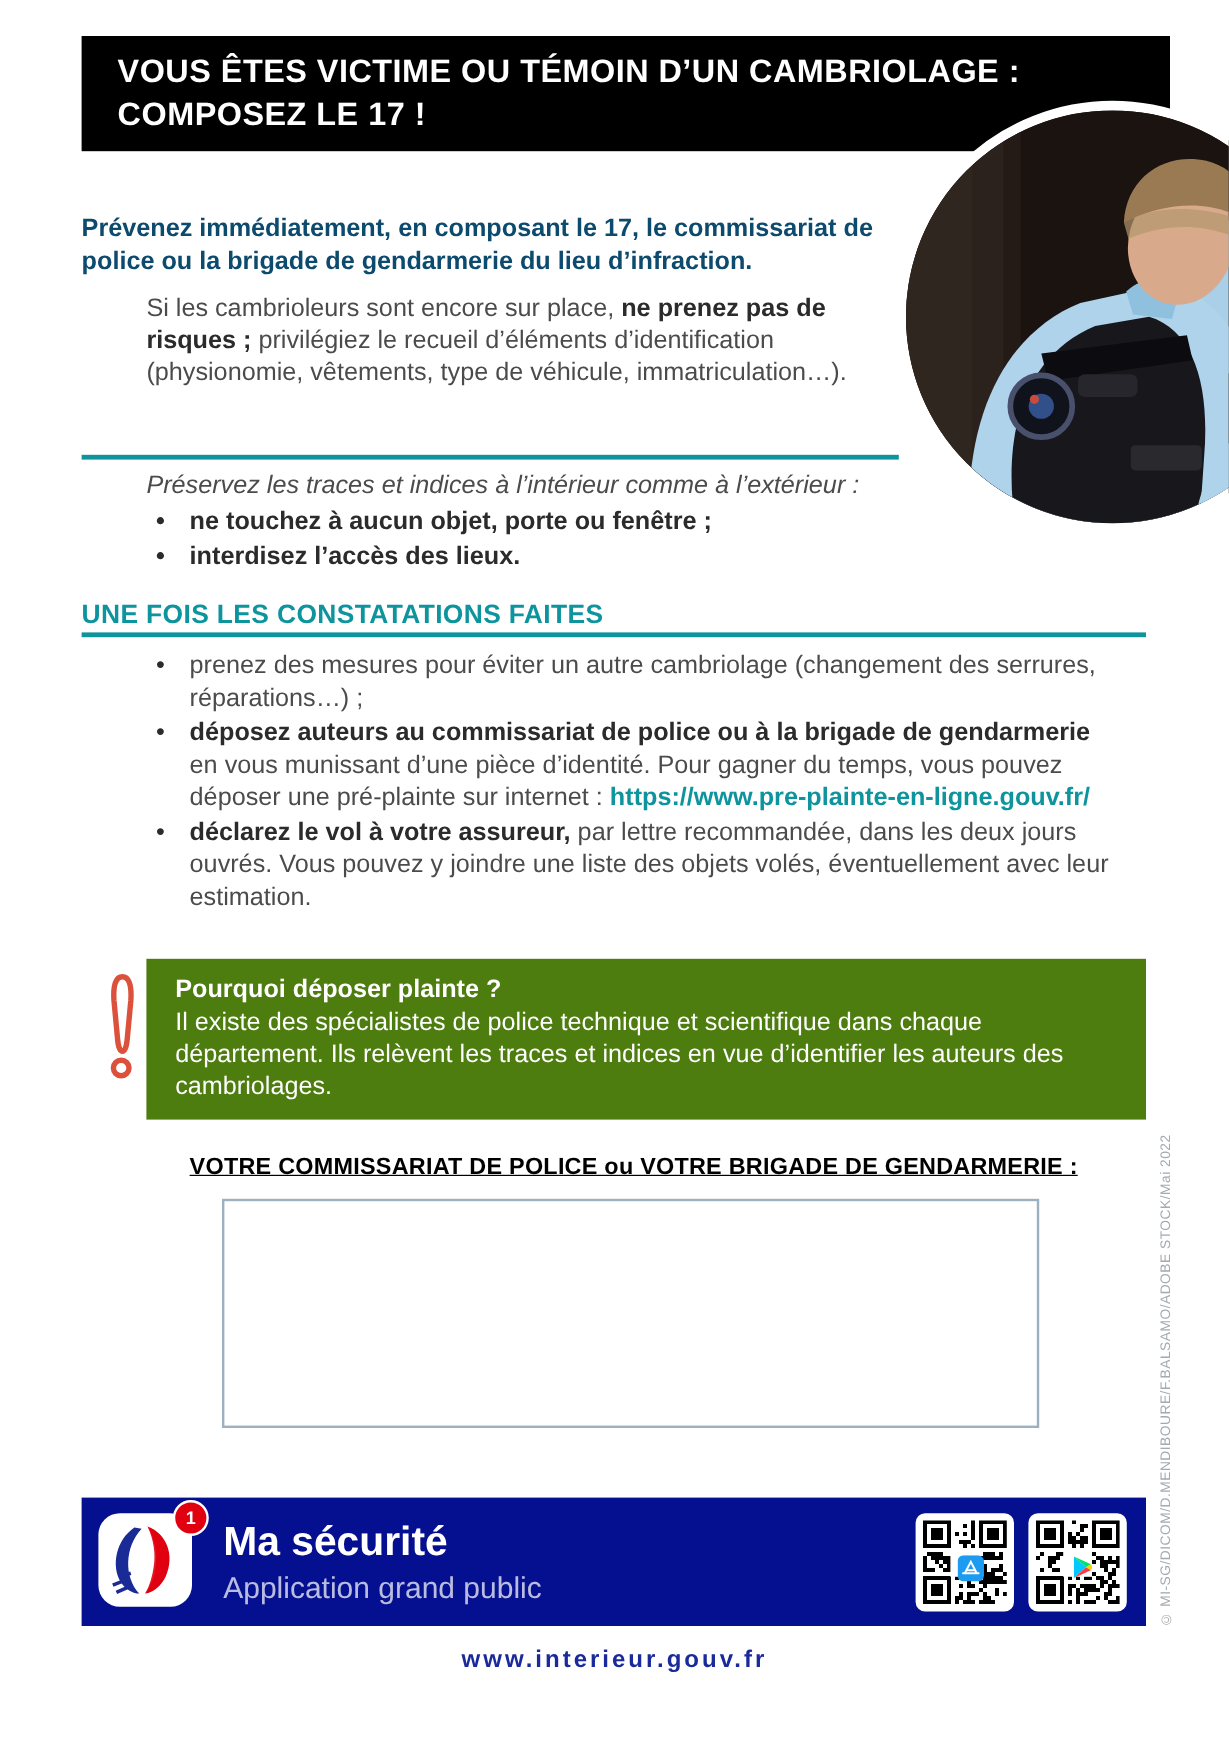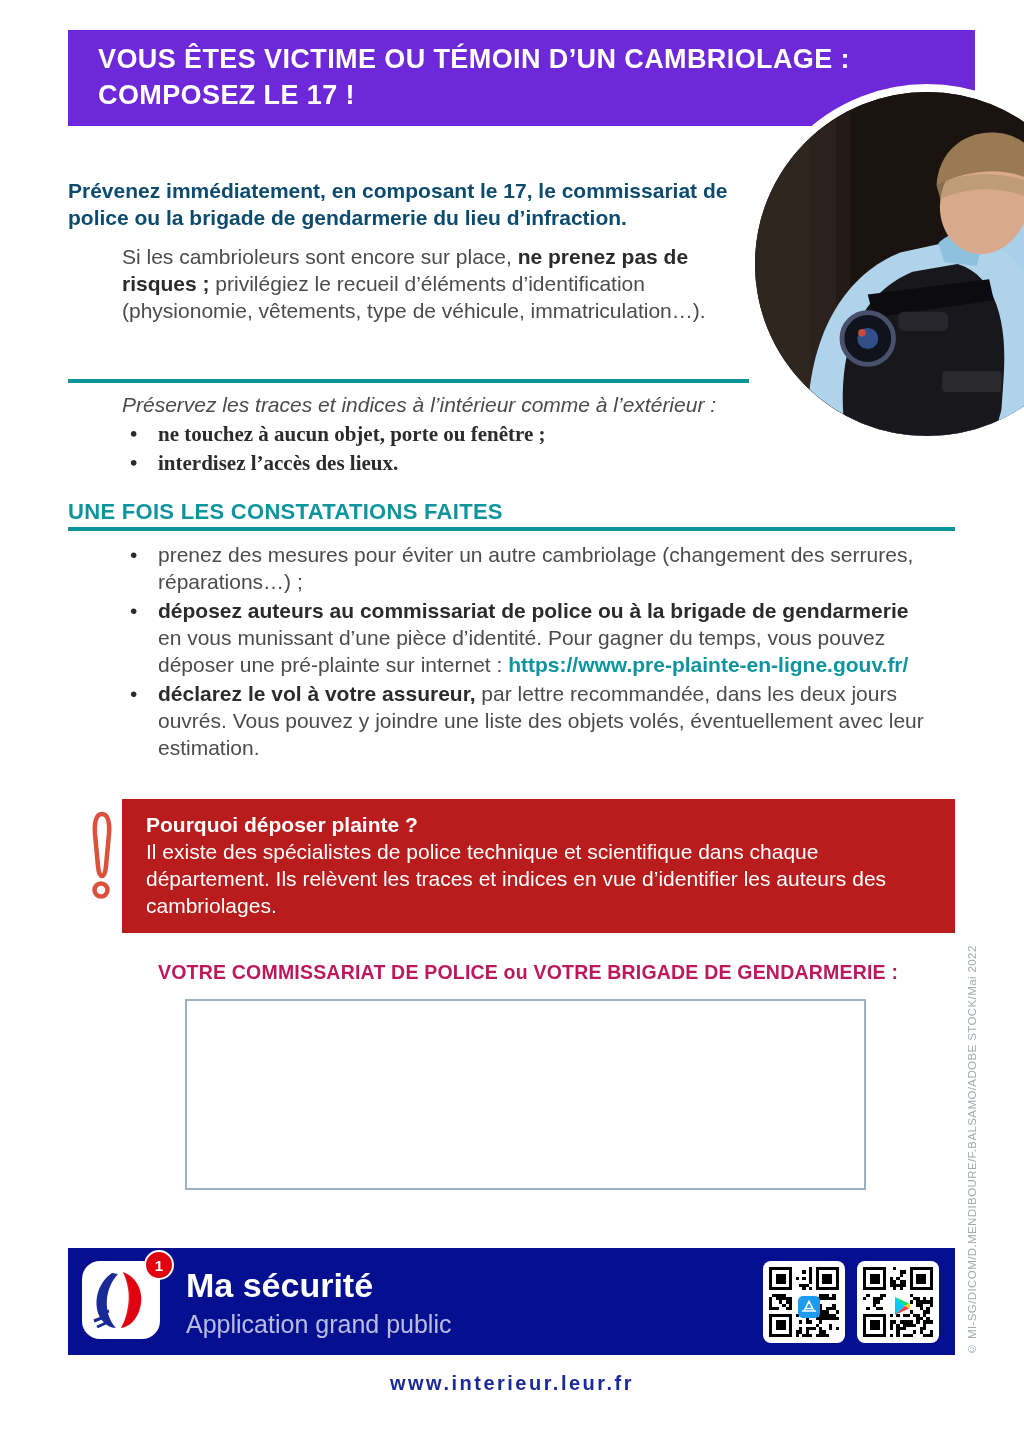--- a/index.html
+++ b/index.html
@@ -1,21 +1,21 @@
 <!DOCTYPE html>
 <html><head>
 <meta charset="utf-8">
 <style>
   html,body{margin:0;padding:0;background:#fff;}
   .page{position:relative;width:1024px;height:1452px;background:#ffffff;overflow:hidden;
         font-family:"Liberation Sans", sans-serif;color:#3f3f3f;}
 
   
   .band{position:absolute;left:68px;top:30px;width:907px;box-sizing:border-box;
-        background:#6d28d9;padding:11px 30px 13px 30px;z-index:1;}
+        background:#000000;padding:11px 30px 13px 30px;z-index:1;}
   .band .t{display:block;color:#ffffff;font-weight:bold;font-size:27px;line-height:36px;letter-spacing:.4px;}
 
   
   .photo{position:absolute;left:747px;top:84px;width:344px;height:344px;border:8px solid #ffffff;
          border-radius:50%;overflow:hidden;background:#1b1310;z-index:2;}
 
   
   .intro{position:absolute;left:68px;top:177px;width:688px;font-size:21px;line-height:27px;
          font-weight:bold;color:#0c4a6e;}
   .para2{position:absolute;left:122px;top:243px;width:612px;font-size:21px;line-height:27px;color:#4b4b4b;}
@@ -23,36 +23,36 @@
 
   
   .sh{position:absolute;font-size:22px;font-weight:bold;color:#0d949d;letter-spacing:.3px;}
   .rule{position:absolute;height:4px;background:#0d949d;}
 
   .lead{position:absolute;left:122px;top:392px;width:640px;font-size:21px;line-height:26px;color:#4b4b4b;font-style:italic;}
 
   ul.blist{margin:0;padding:0;list-style:none;}
   ul.blist li{position:relative;padding-left:36px;font-size:21px;line-height:27px;margin-bottom:2px;}
   ul.blist li::before{content:"•";position:absolute;left:8px;top:0;color:#2b2b2b;}
-  .list1{position:absolute;left:122px;top:421px;width:700px;font-family:Liberation Serif, serif;}
+  .list1{position:absolute;left:122px;top:421px;width:700px;}
   .list1 li{font-weight:bold;color:#2b2b2b;}
   .list2{position:absolute;left:122px;top:541px;width:812px;}
   .list2 li{color:#4b4b4b;margin-bottom:3px;}
   .list2 li .b{font-weight:bold;color:#2b2b2b;}
   .link{color:#0d949d;font-weight:bold;text-decoration:none;}
 
   
   .excl{position:absolute;left:84px;top:810px;}
   .callout{position:absolute;left:122px;top:799px;width:833px;box-sizing:border-box;min-height:117px;
-           background:#b91c1c;color:#ffffff;padding:12px 24px 14px 24px;font-size:21px;line-height:27px;}
+           background:#4d7c0f;color:#ffffff;padding:12px 24px 14px 24px;font-size:21px;line-height:27px;}
   .callout .ct{font-weight:bold;display:block;}
 
   
   .station-h{position:absolute;left:158px;top:961px;width:770px;font-size:19.5px;font-weight:bold;
-             color:#be185d;letter-spacing:.2px;}
+             color:#000000;letter-spacing:.2px;text-decoration:underline;}
   .station-box{position:absolute;left:185px;top:999px;width:681px;height:191px;box-sizing:border-box;
                border:2px solid #9db0bf;background:#ffffff;}
 
   
   .footer{position:absolute;left:68px;top:1248px;width:887px;height:107px;background:#051090;}
   .appicon{position:absolute;left:14px;top:13px;width:78px;height:78px;background:#ffffff;border-radius:18px;}
   .badge{position:absolute;left:76px;top:2px;width:26px;height:26px;border-radius:50%;background:#e1000f;
          border:2px solid #ffffff;color:#fff;font-size:15px;font-weight:bold;display:flex;
          align-items:center;justify-content:center;z-index:3;}
   .appname{position:absolute;left:118px;top:18px;color:#ffffff;font-size:34px;font-weight:bold;}
@@ -383,17 +383,17 @@
         <svg width="20" height="20" viewBox="0 0 20 20">
           <path d="M3,1 L13,10 L3,19 Z" fill="#00c9ff"></path>
           <path d="M3,1 L13,10 L17,7.5 Z" fill="#00e26b"></path>
           <path d="M17,7.5 L13,10 L17,12.5 C18.5,11.5 18.5,8.5 17,7.5 Z" fill="#ffd000"></path>
           <path d="M3,19 L13,10 L17,12.5 Z" fill="#ff3a44"></path>
         </svg>
       </div>
     </div>
   </div>
 
-  <div class="url">www.interieur.leur.fr</div>
+  <div class="url">www.interieur.gouv.fr</div>
 
   <div class="credit">© MI-SG/DICOM/D.MENDIBOURE/F.BALSAMO/ADOBE STOCK/Mai 2022</div>
 
 </div>
 
 </body></html>

